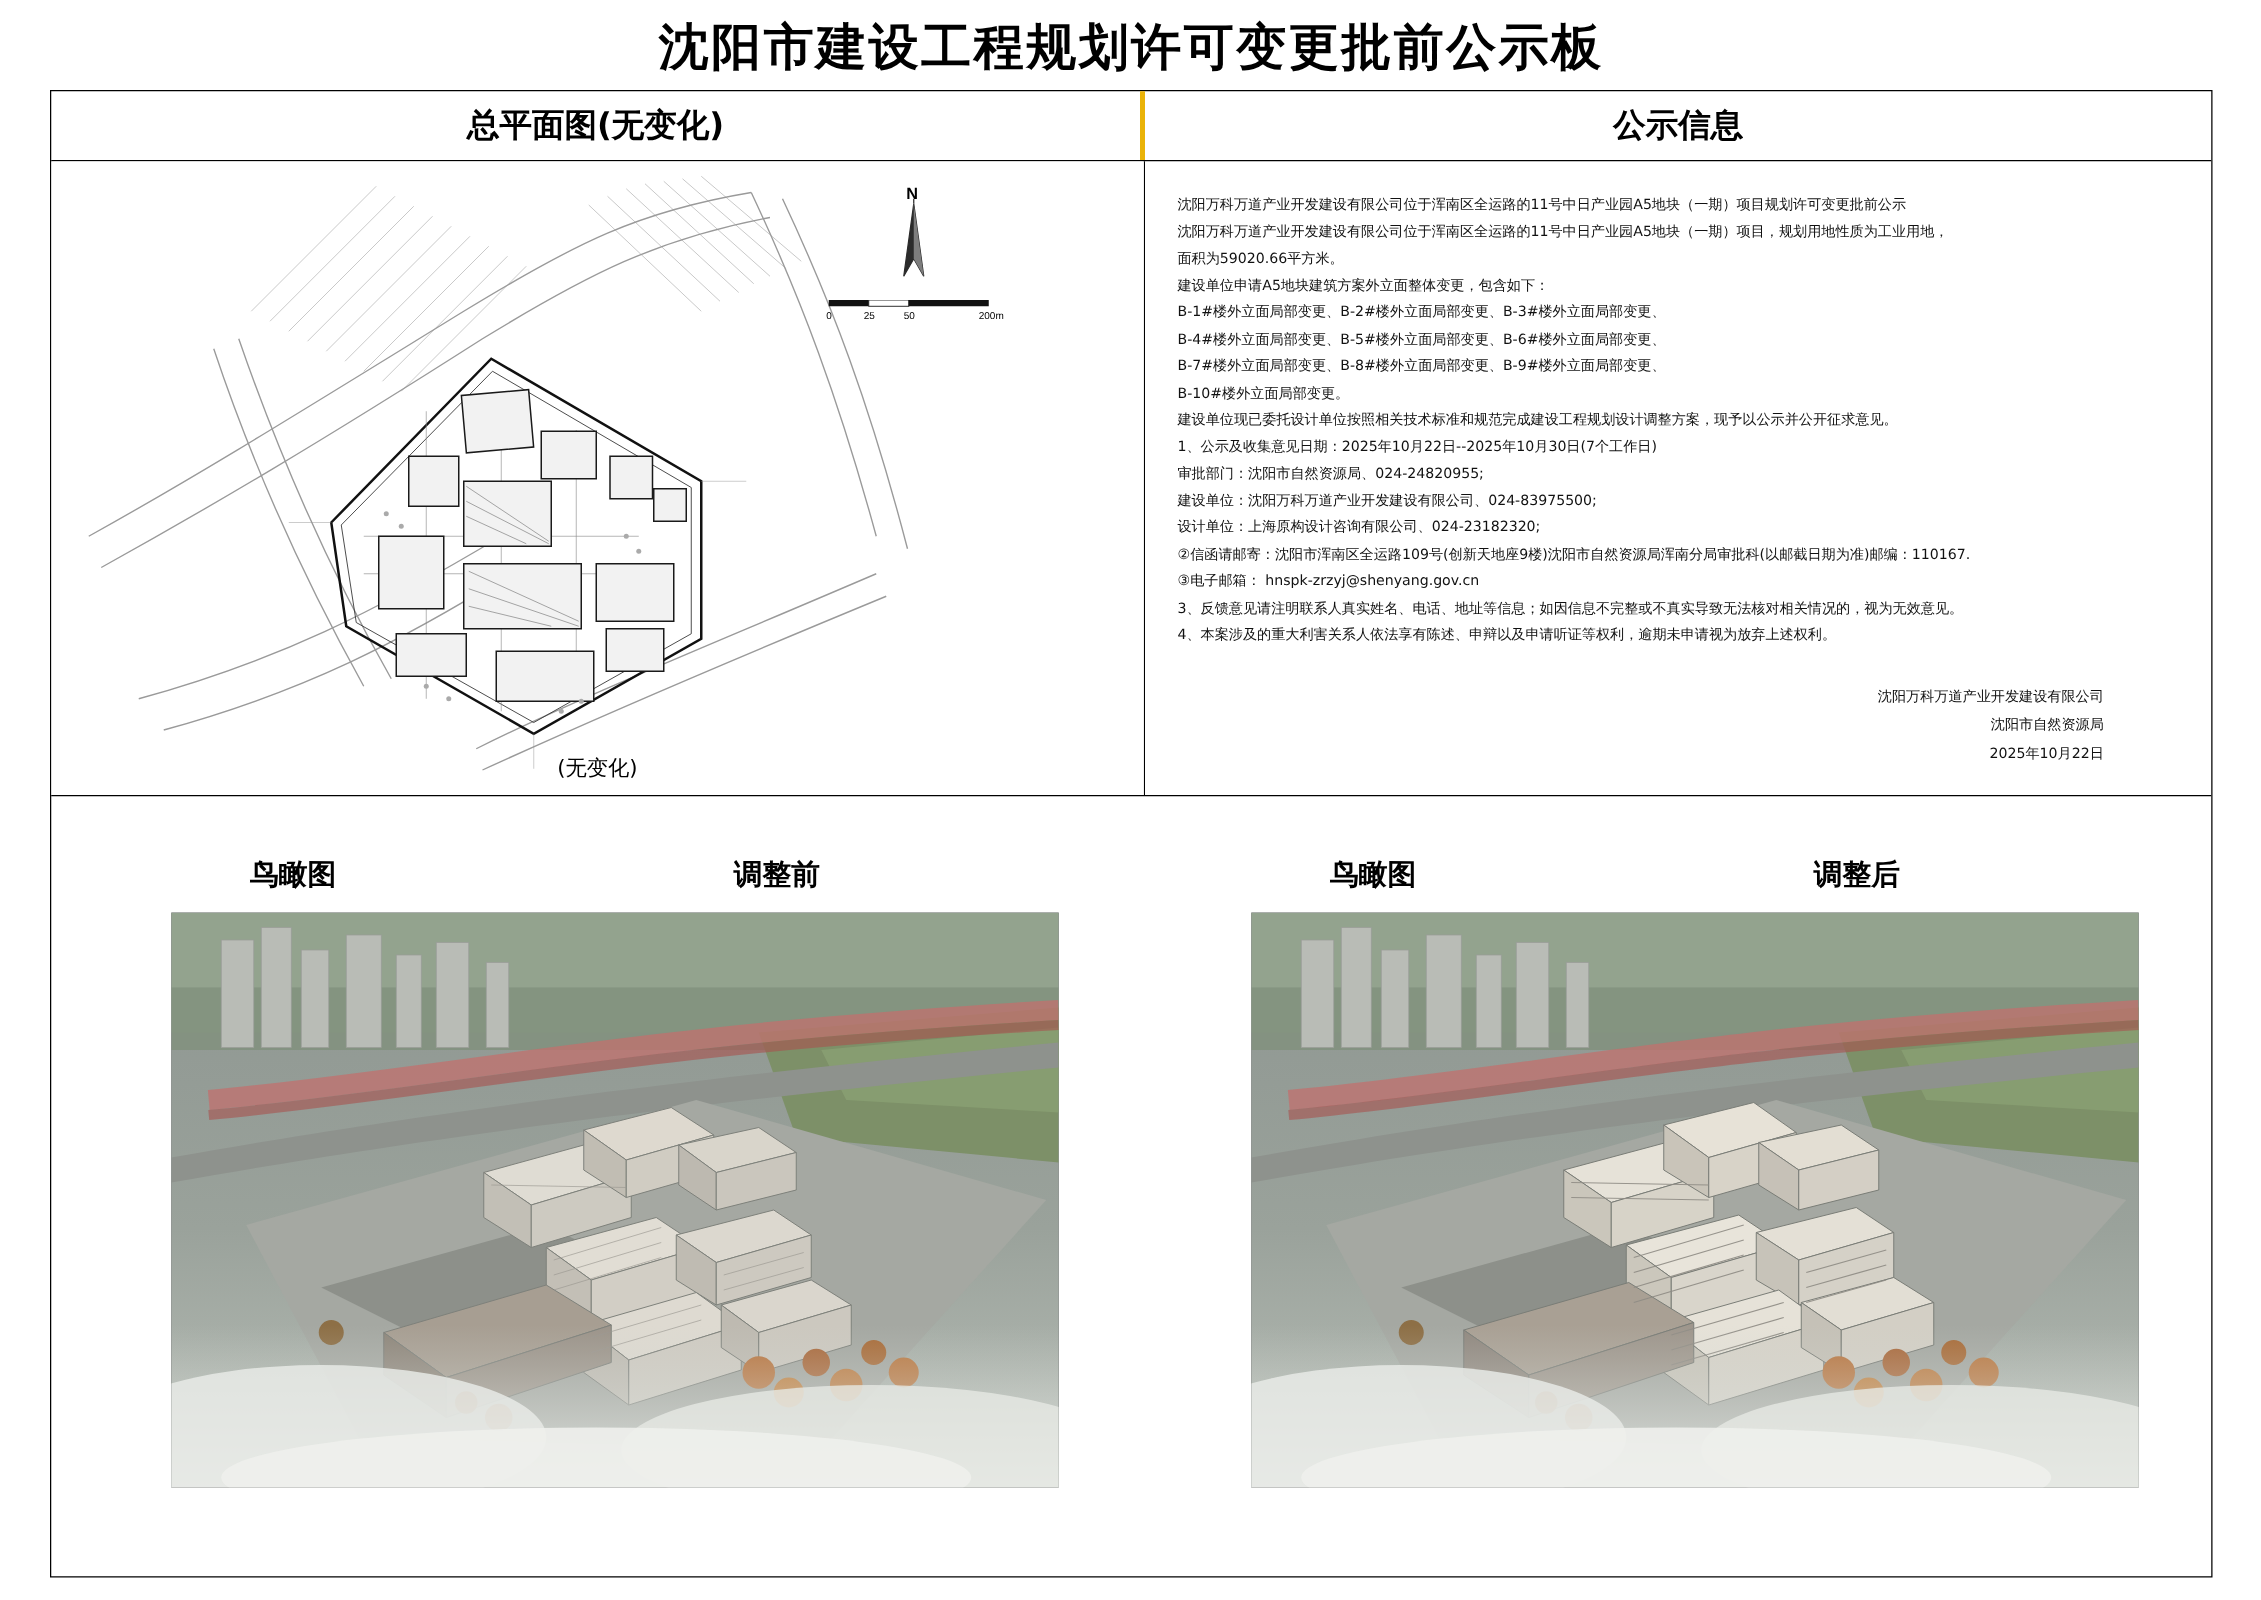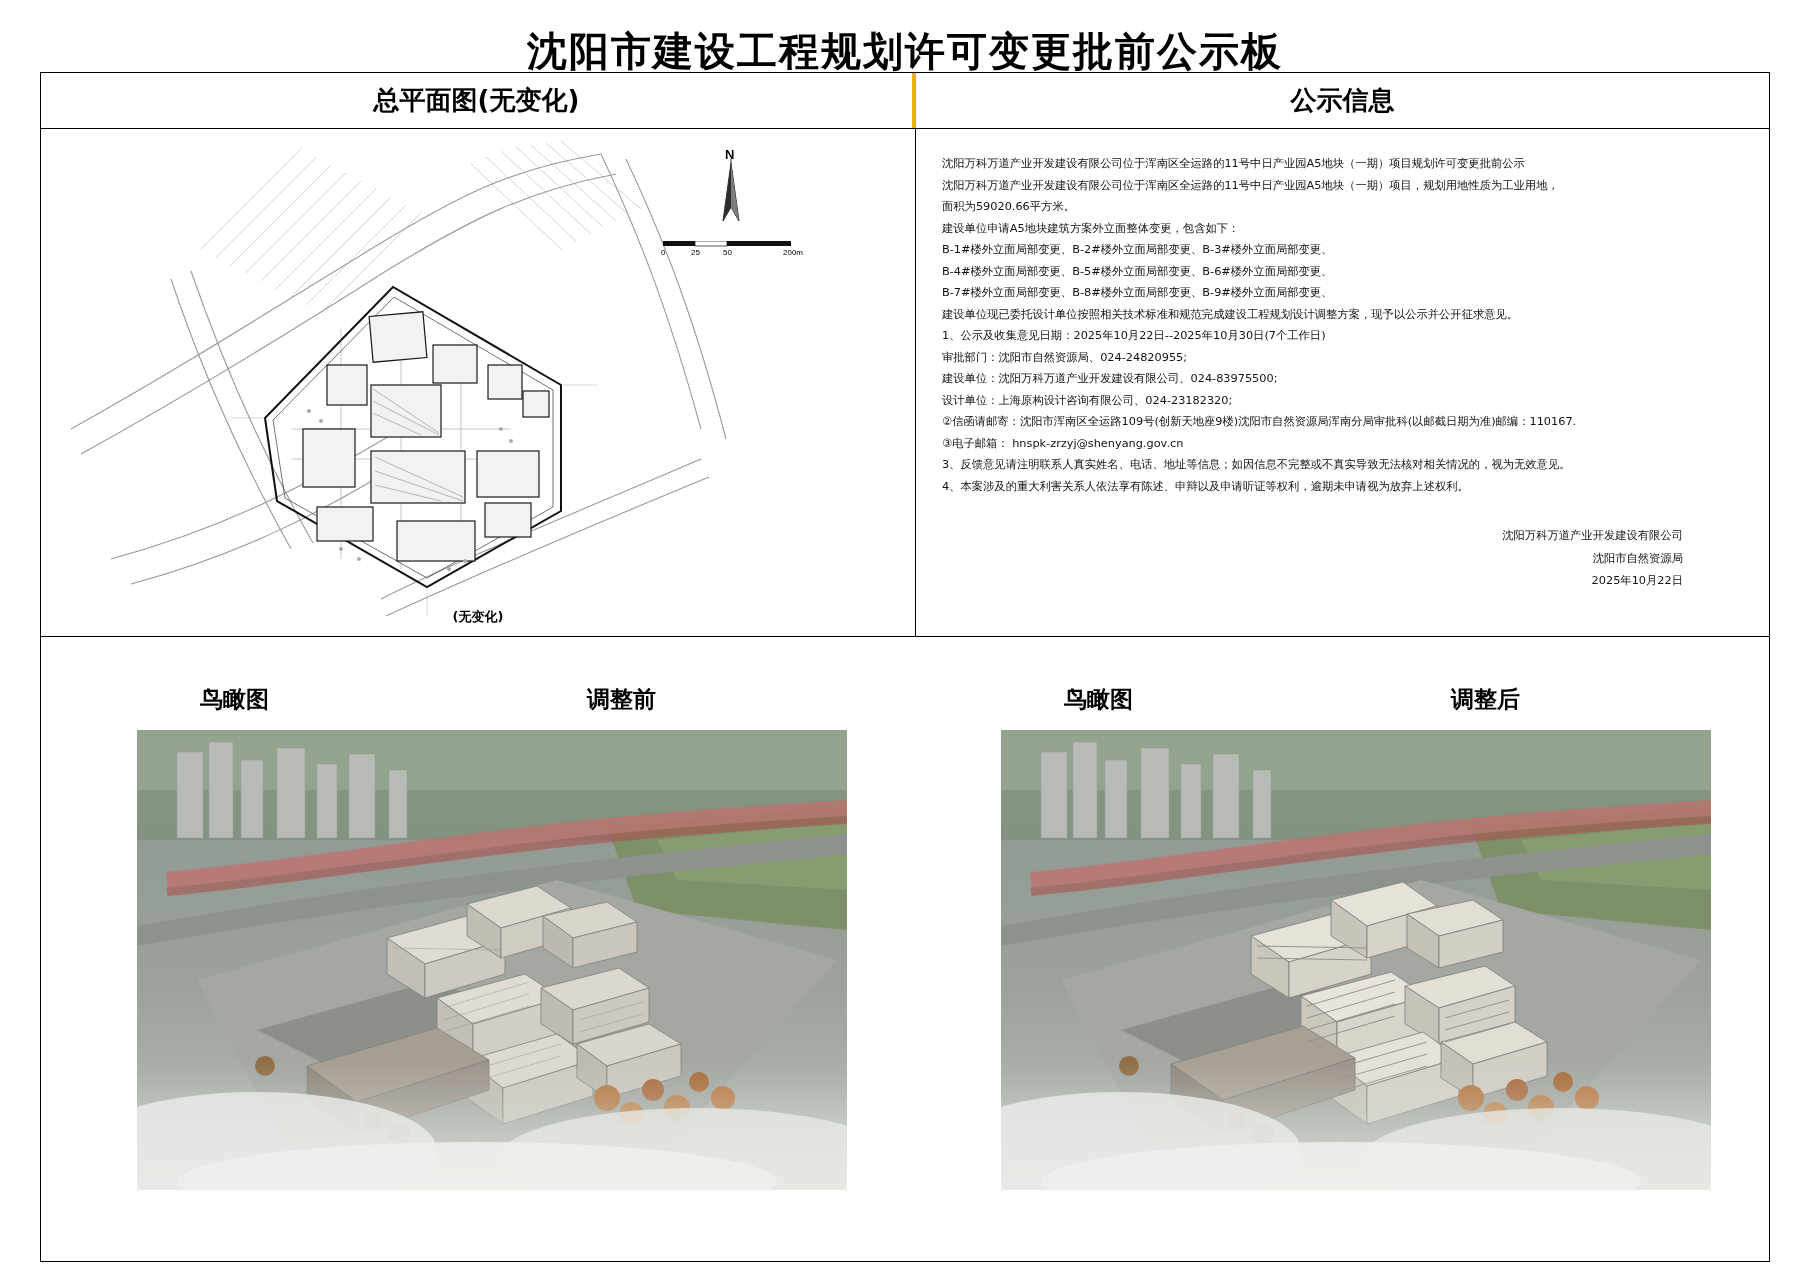--- a/index.html
+++ b/index.html
@@ -10,21 +10,21 @@
     -webkit-font-smoothing:antialiased;
   }
   .board{
     position:relative;
     width:1809px;height:1280px;
     box-sizing:border-box;
     padding:0;
   }
   
   .title-bar{
-    position:absolute;left:40px;top:20px;width:1730px;height:62px;
+    position:absolute;left:40px;top:6px;width:1730px;height:62px;
     display:flex;align-items:center;justify-content:center;text-align:right;
   }
   .title-bar .title{
     font-family:"DejaVu Sans","Liberation Sans",sans-serif;
     font-weight:bold;
     font-size:40px;
     letter-spacing:2px;
     white-space:nowrap;
   }
   
@@ -58,21 +58,21 @@
   }
   .info-cell{
     position:absolute;left:875px;top:0;width:853px;height:100%;
     box-sizing:border-box;padding:26px 22px 10px 26px;
     overflow:hidden;
   }
   
   .plan-svg{position:absolute;left:0;top:0;}
   .plan-caption{
     position:absolute;left:0;bottom:10px;width:100%;
-    text-align:center;font-size:13px;font-weight:bold;
+    text-align:center;font-size:17px;font-weight:normal;
     font-family:"DejaVu Sans","Liberation Sans",sans-serif;
   }
   .compass{
     position:absolute;left:640px;top:18px;width:110px;height:85px;
   }
   .compass .nlabel{
     position:absolute;left:44px;top:0;font-size:13px;font-weight:bold;
   }
   .scalebar{position:absolute;left:620px;top:110px;width:150px;height:22px;}
   .scalebar .tick-lbl{position:absolute;top:9px;font-size:8px;}
@@ -250,20 +250,21 @@
       </div>
 
       <div class="info-cell">
         <p data-bind="notice.lines.0">沈阳万科万道产业开发建设有限公司位于浑南区全运路的11号中日产业园A5地块（一期）项目规划许可变更批前公示</p>
         <p data-bind="notice.lines.1">沈阳万科万道产业开发建设有限公司位于浑南区全运路的11号中日产业园A5地块（一期）项目，规划用地性质为工业用地，</p>
         <p data-bind="notice.lines.2">面积为59020.66平方米。</p>
         <p data-bind="notice.lines.3">建设单位申请A5地块建筑方案外立面整体变更，包含如下：</p>
         <p data-bind="notice.lines.4">B-1#楼外立面局部变更、B-2#楼外立面局部变更、B-3#楼外立面局部变更、</p>
         <p data-bind="notice.lines.5">B-4#楼外立面局部变更、B-5#楼外立面局部变更、B-6#楼外立面局部变更、</p>
         <p data-bind="notice.lines.6">B-7#楼外立面局部变更、B-8#楼外立面局部变更、B-9#楼外立面局部变更、</p>
+        <p data-bind="notice.lines.7">B-10#楼外立面局部变更。</p>
         <p data-bind="notice.lines.8">建设单位现已委托设计单位按照相关技术标准和规范完成建设工程规划设计调整方案，现予以公示并公开征求意见。</p>
         <p data-bind="notice.lines.9">1、公示及收集意见日期：2025年10月22日--2025年10月30日(7个工作日)</p>
         <p data-bind="notice.lines.12">审批部门：沈阳市自然资源局、024-24820955;</p>
         <p data-bind="notice.lines.13">建设单位：沈阳万科万道产业开发建设有限公司、024-83975500;</p>
         <p data-bind="notice.lines.14">设计单位：上海原构设计咨询有限公司、024-23182320;</p>
         <p data-bind="notice.lines.15">②信函请邮寄：沈阳市浑南区全运路109号(创新天地座9楼)沈阳市自然资源局浑南分局审批科(以邮截日期为准)邮编：110167.</p>
         <p data-bind="notice.lines.16">③电子邮箱：  hnspk-zrzyj@shenyang.gov.cn</p>
         <p data-bind="notice.lines.17">3、反馈意见请注明联系人真实姓名、电话、地址等信息；如因信息不完整或不真实导致无法核对相关情况的，视为无效意见。</p>
         <p data-bind="notice.lines.18">4、本案涉及的重大利害关系人依法享有陈述、申辩以及申请听证等权利，逾期未申请视为放弃上述权利。</p>
 

